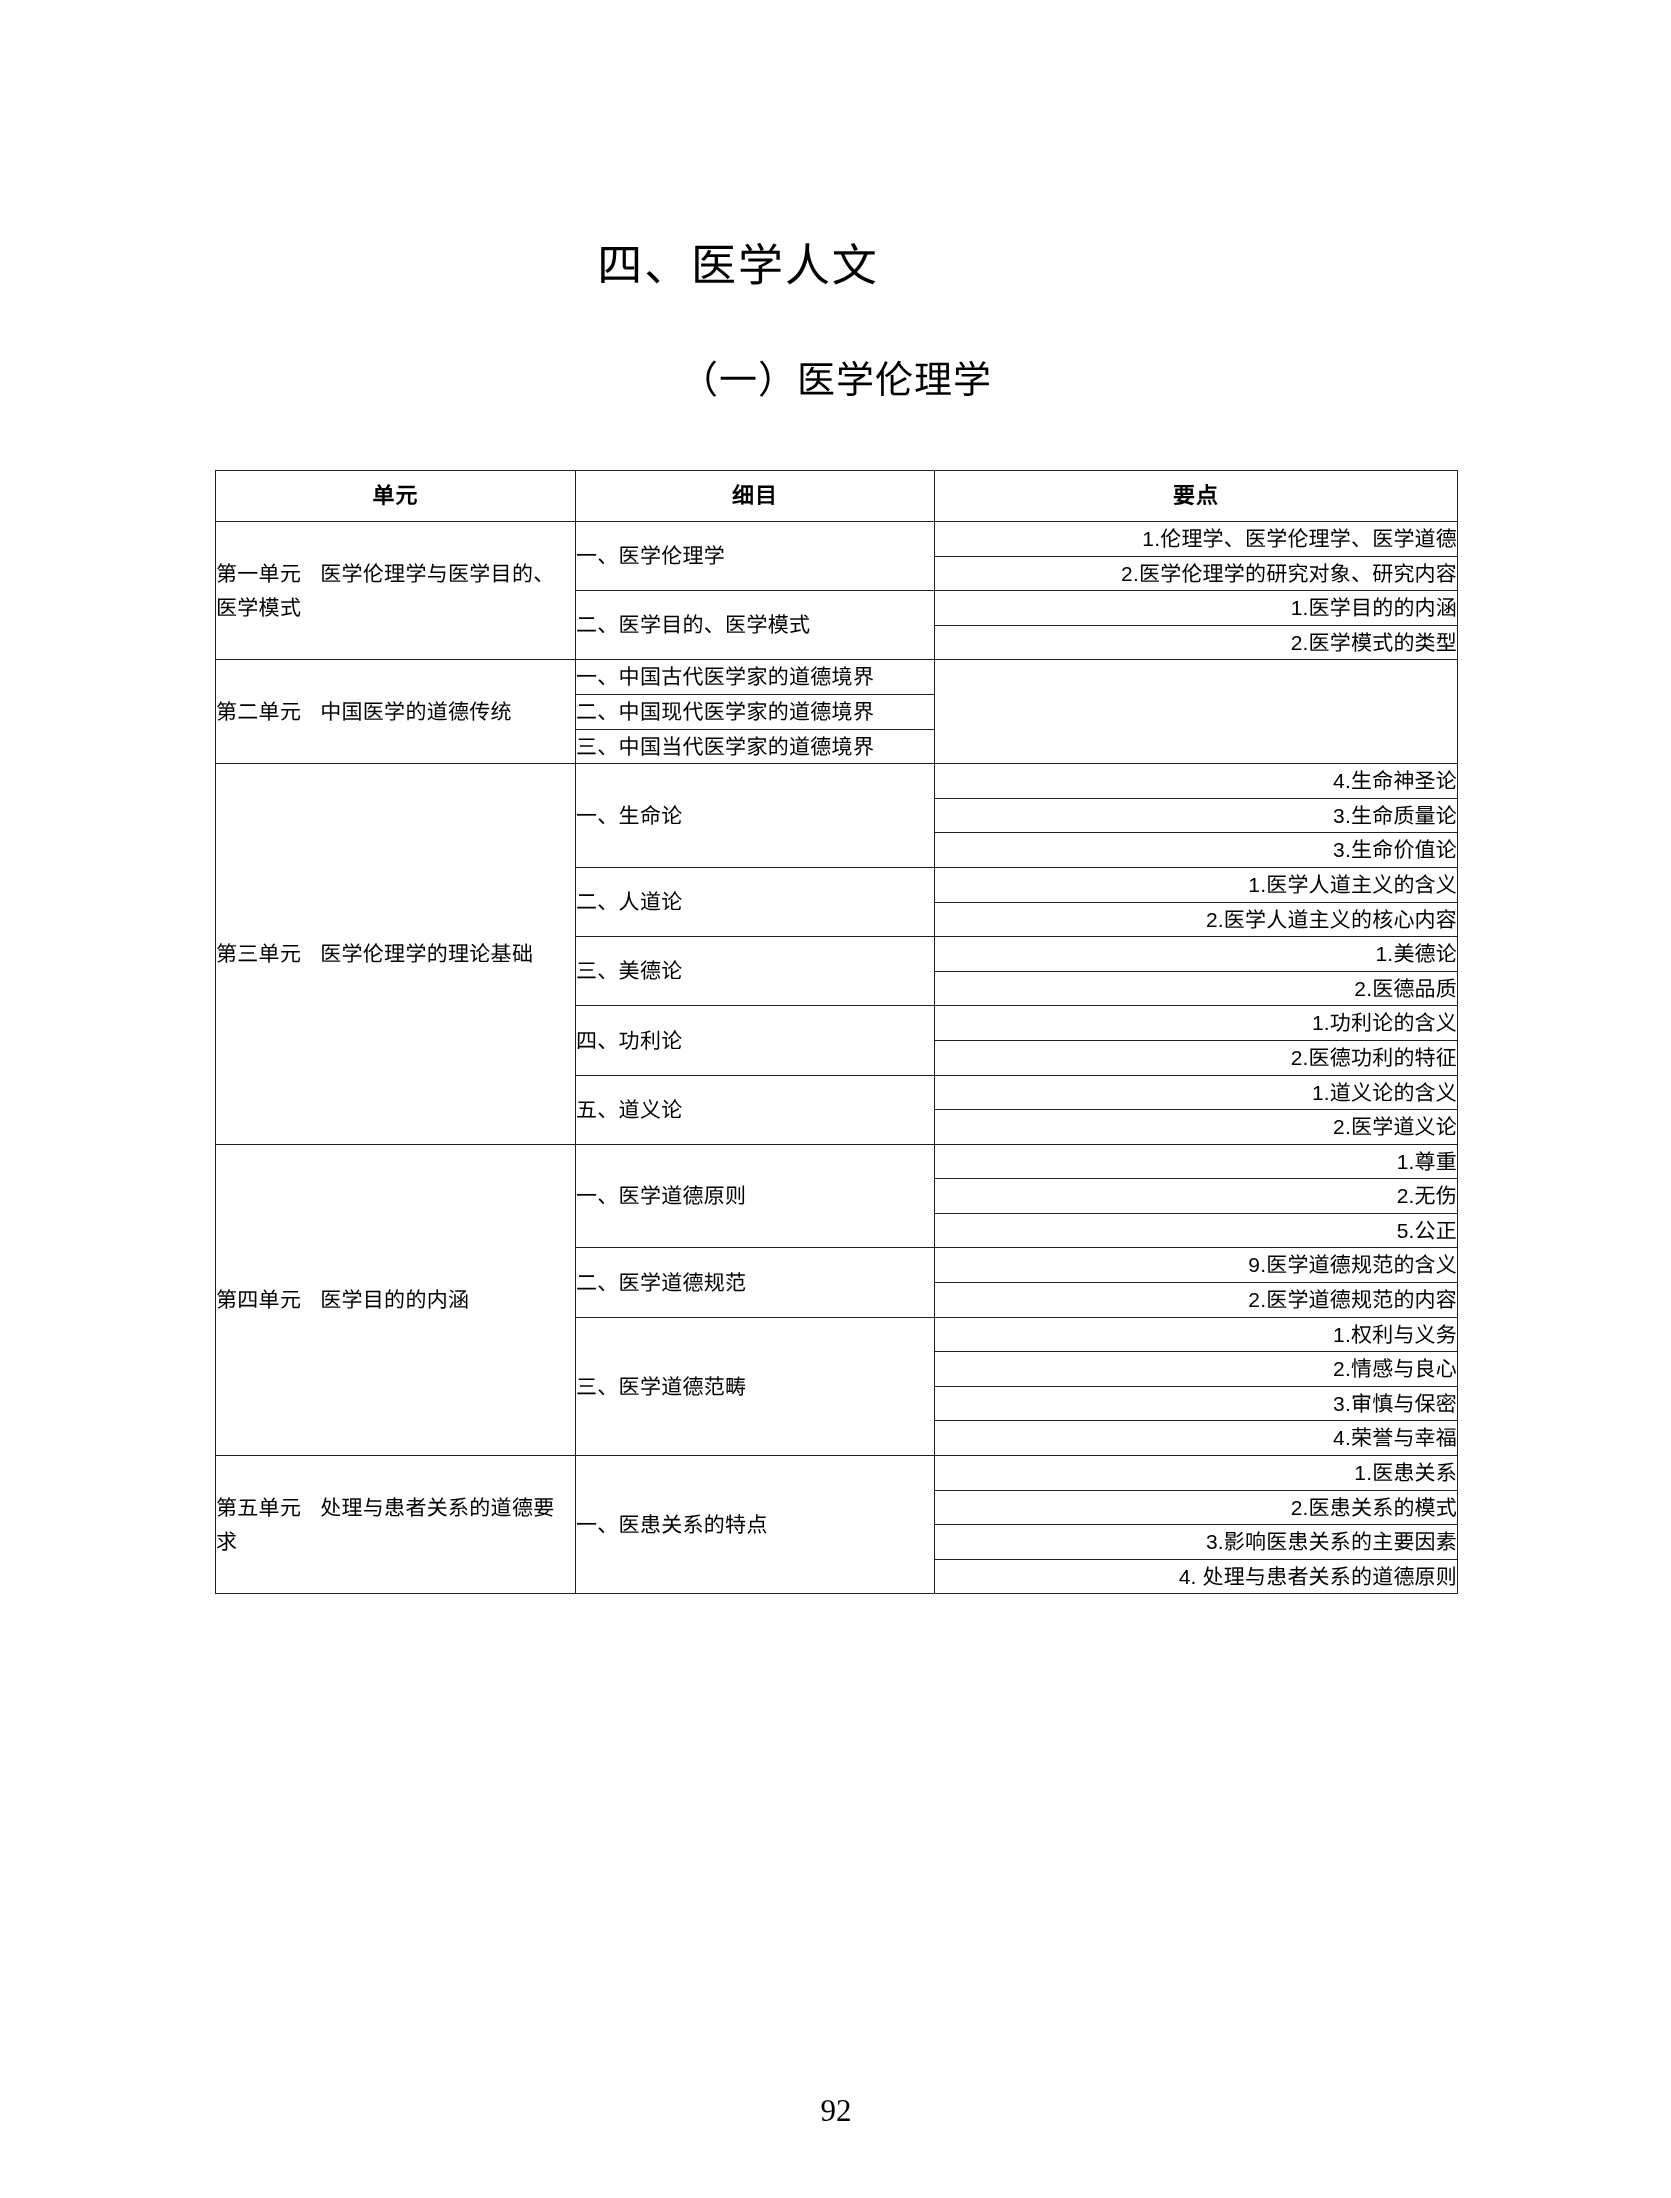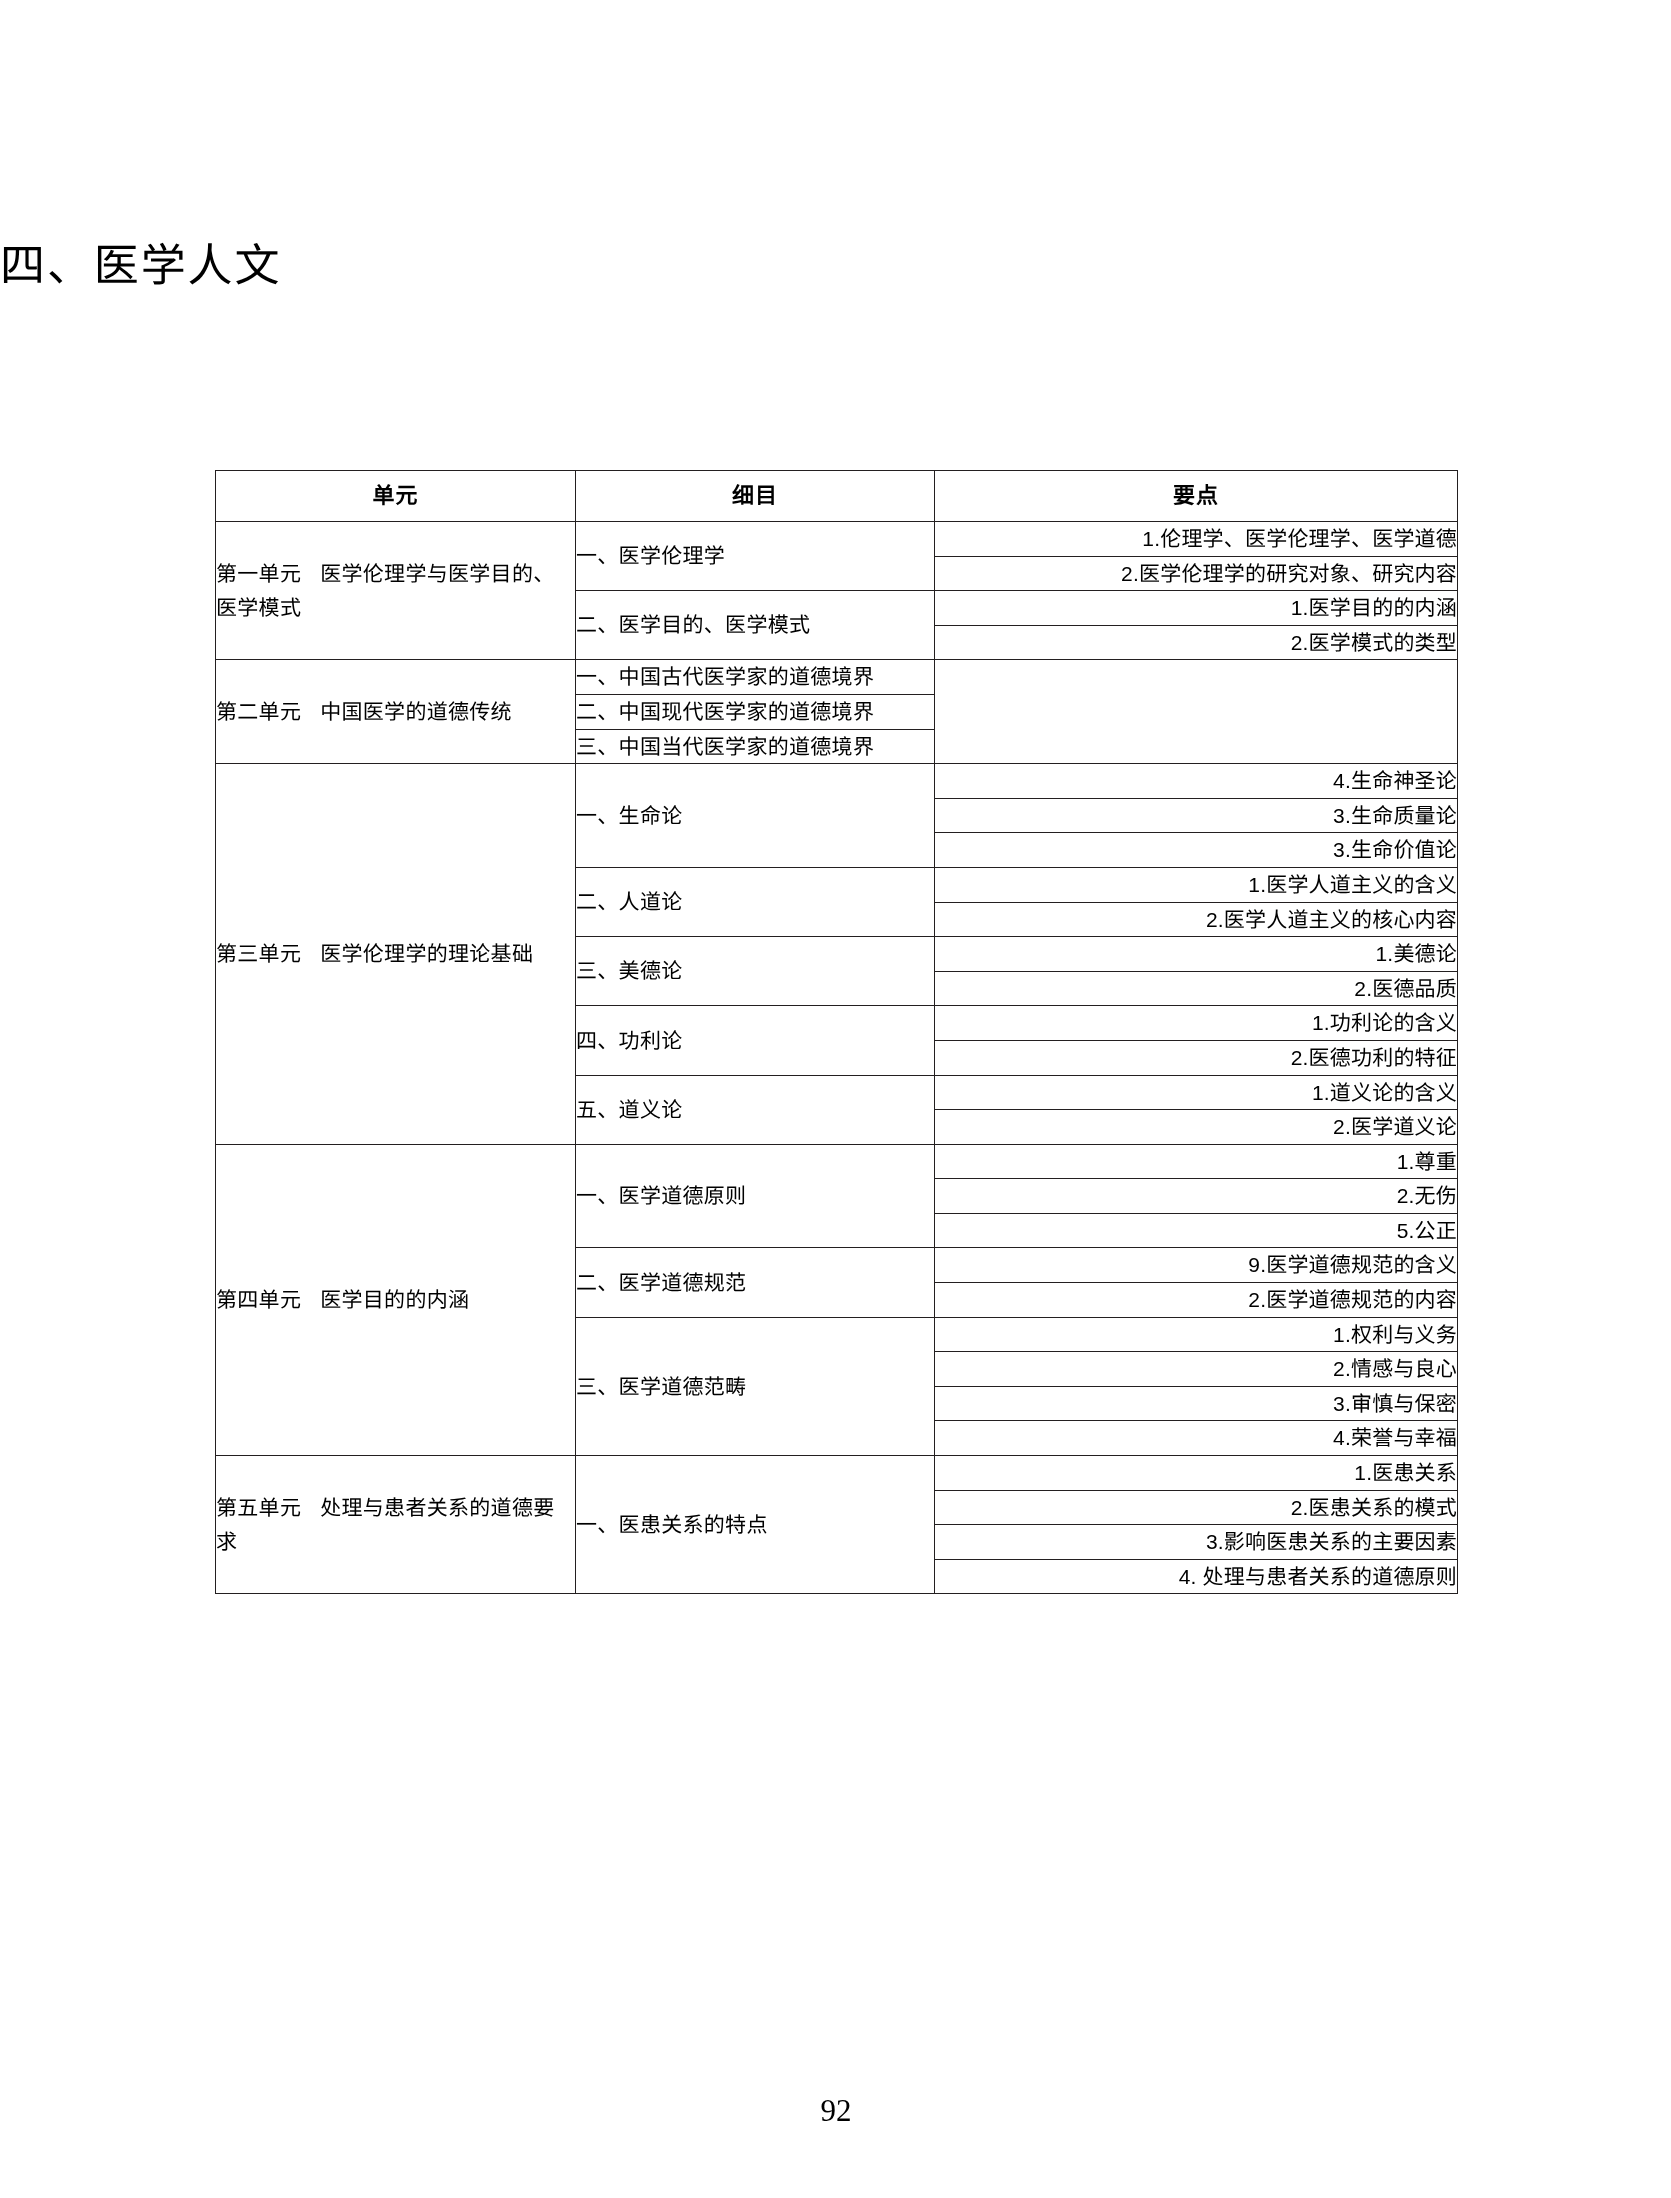--- a/index.html
+++ b/index.html
@@ -21,22 +21,23 @@
     top: 0; left: 0;
     width: 1672px;
     height: 2199px;
     overflow: hidden;
   }
 
   
   .doc-title {
     position: absolute;
     top: 208px;
-    left: 0;
+    left: 6px;
     width: 1464px;
+    text-align: center;
     font-size: 45px;
     line-height: 1.25;
     letter-spacing: 1.9px;
     font-family: "Liberation Serif", "DejaVu Serif", serif;
     font-weight: normal;
     white-space: nowrap;
   }
   .doc-subtitle {
     position: absolute;
     top: 325px;
@@ -120,20 +121,21 @@
     font-family: "Liberation Serif", "DejaVu Serif", serif;
   }
 </style>
 </head>
 <body>
 
 <div class="page">
 
   <h1 class="doc-title">四、医学人文</h1>
 
+  <h2 class="doc-subtitle">（一）医学伦理学</h2>
 
   <div class="tbl-wrap">
     <table class="syllabus">
       <colgroup>
         <col class="c-unit">
         <col class="c-section">
         <col class="c-points">
       </colgroup>
       <thead>
         <tr>

